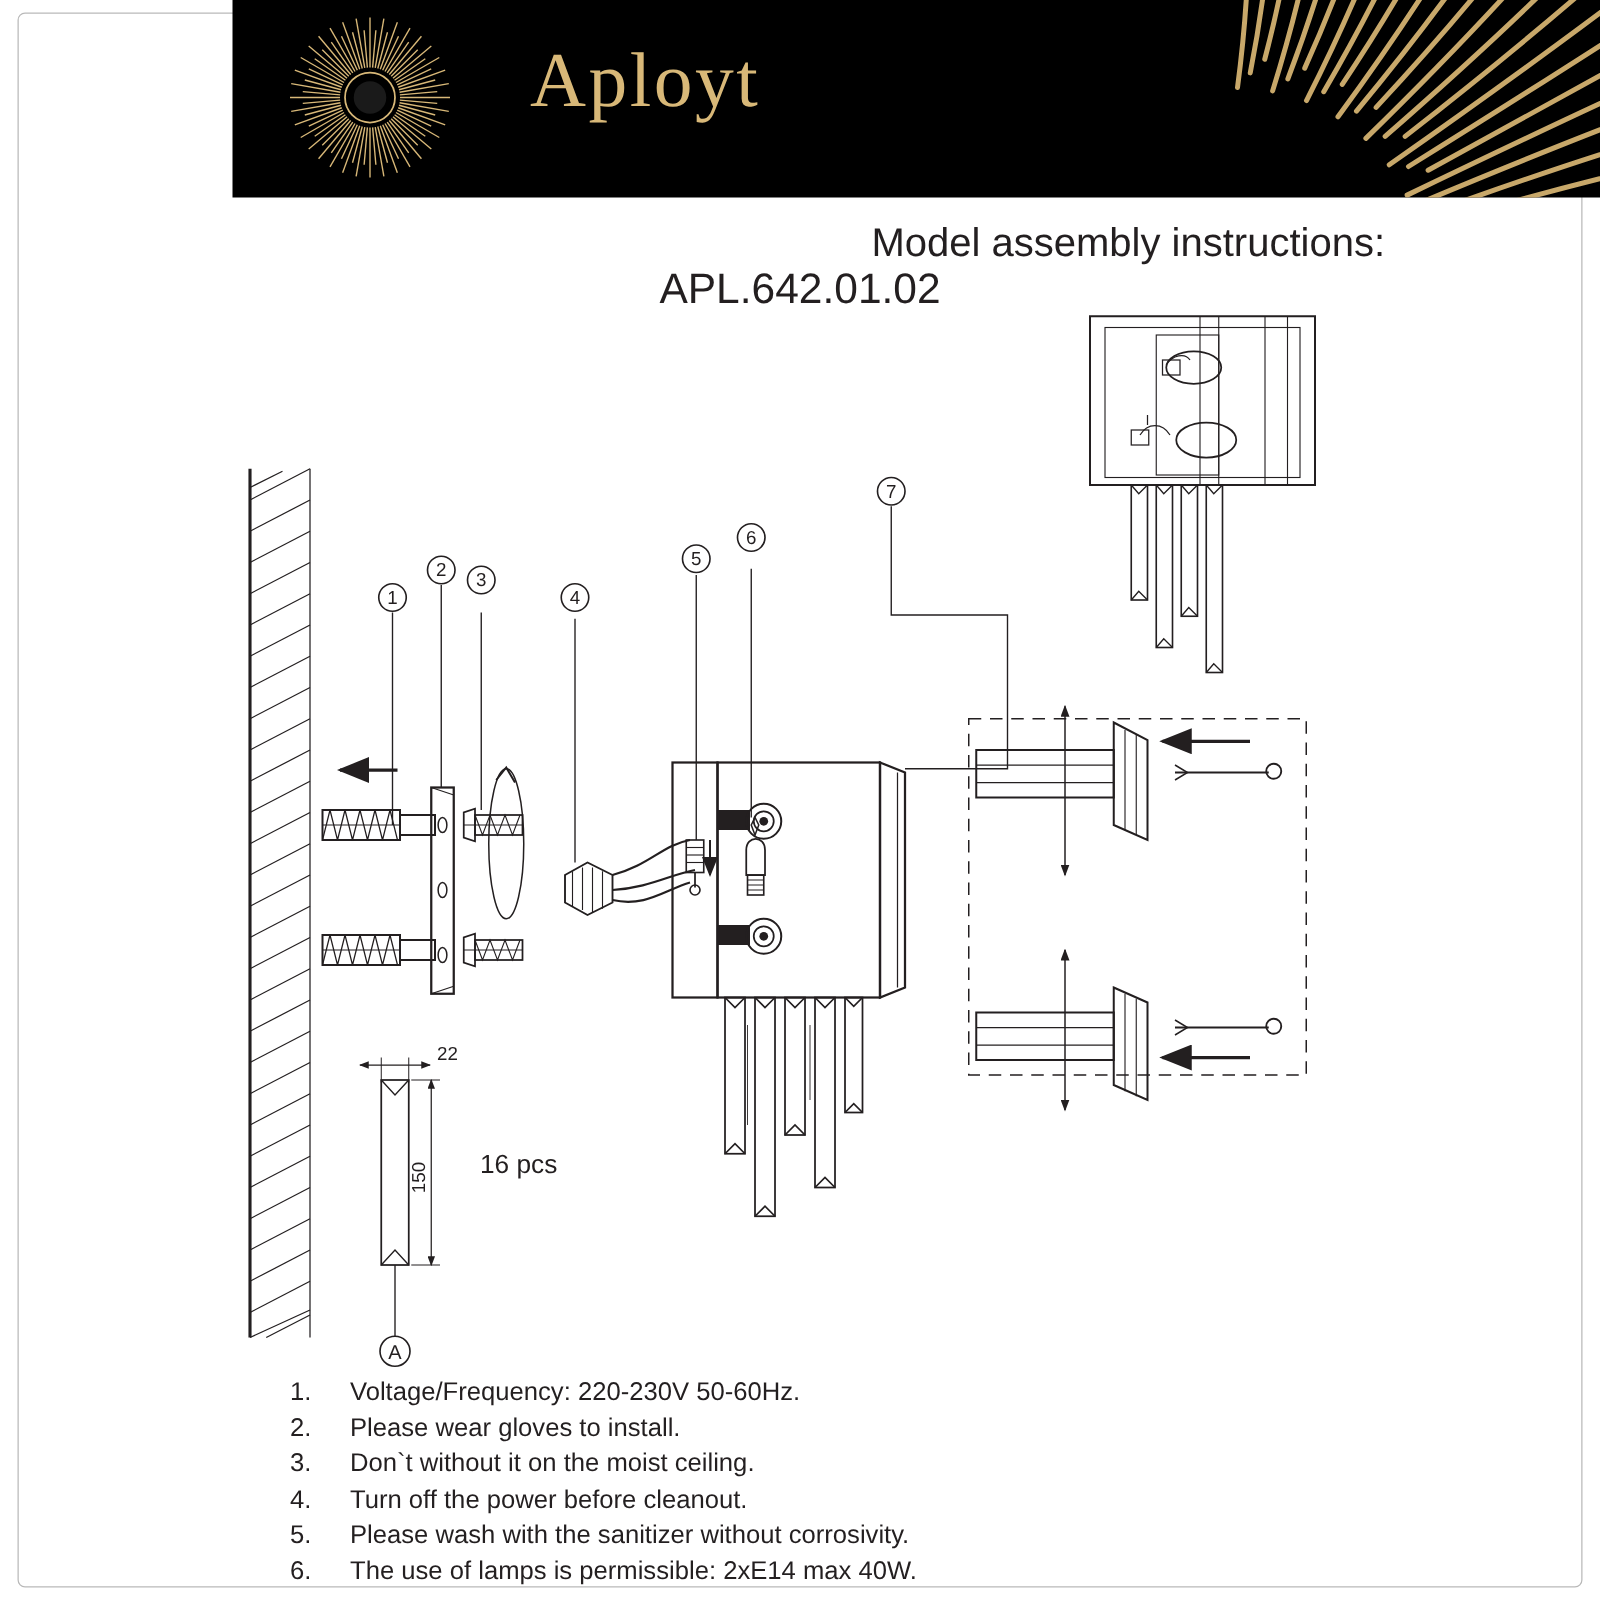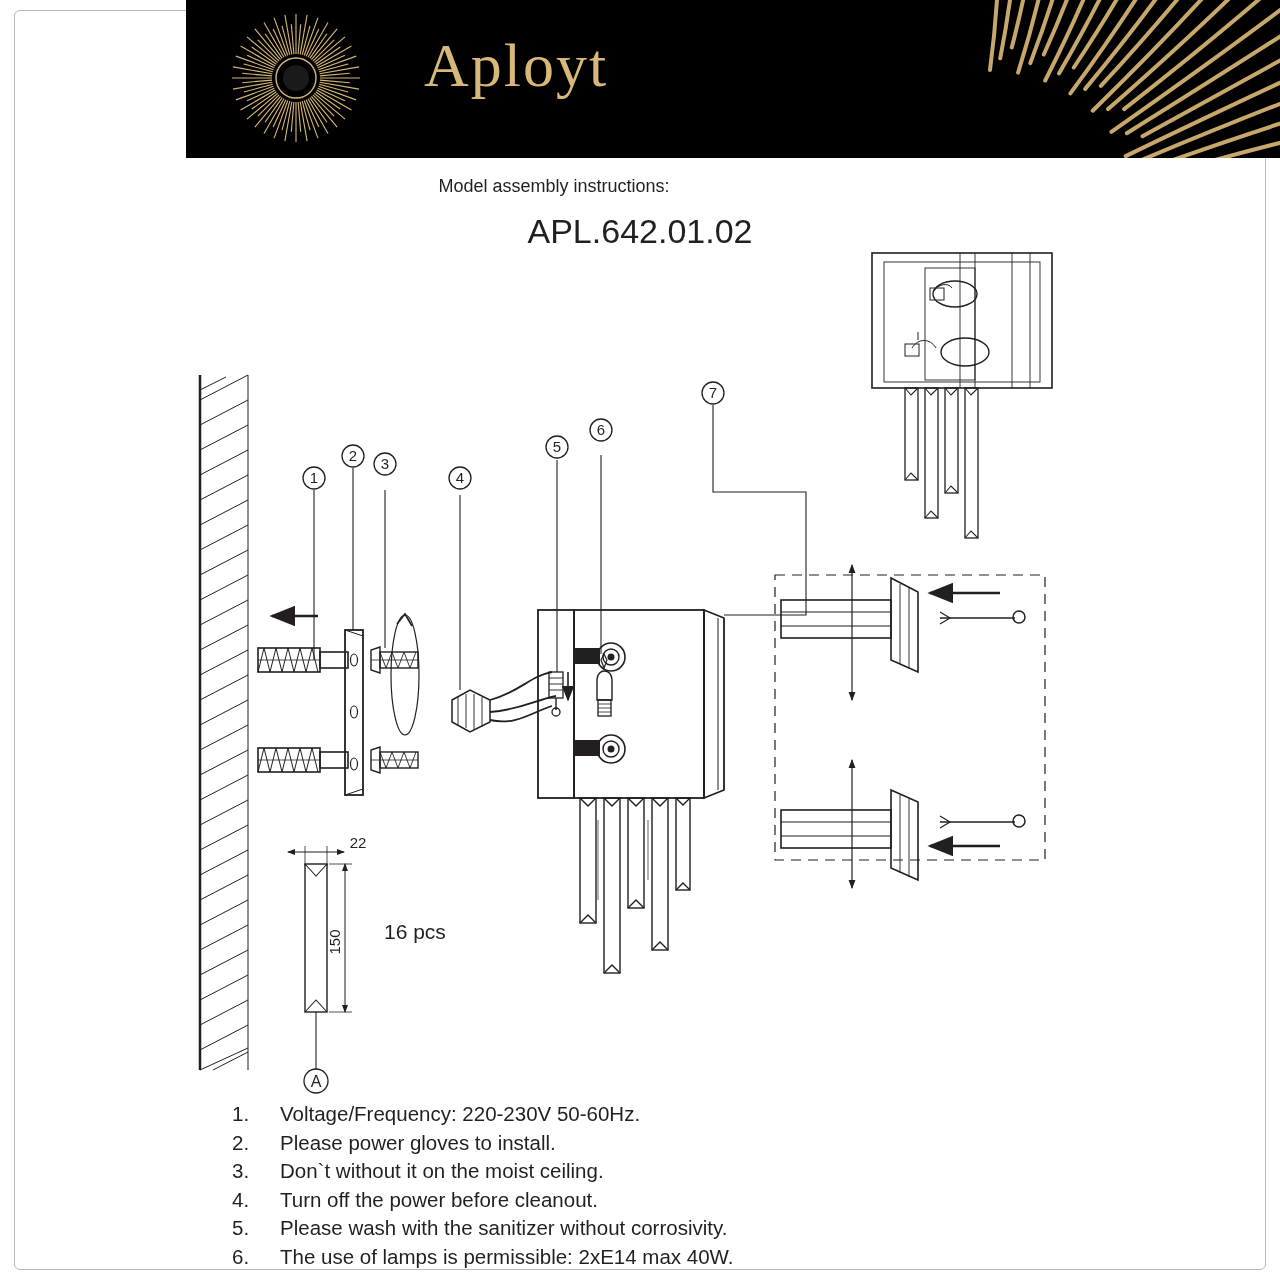--- a/index.html
+++ b/index.html
@@ -62,22 +62,22 @@
     width: 420px;
     height: 300px;
   }
 
   
   .title {
     position: absolute;
     left: 0;
     top: 176px;
     width: 1108px;
-    text-align: center;
-    font-size: 18px;
+    text-align: right;
+    font-size: 32px;
     color: #231f20;
   }
   .subtitle {
     position: absolute;
     left: 0;
     top: 212px;
     width: 1280px;
     text-align: center;
     font-size: 34px;
     color: #231f20;
@@ -538,21 +538,21 @@
 
 <div class="pcs-label">16 pcs</div>
 
 <div class="notes">
   <div class="note-row">
     <div class="note-num">1.</div>
     <div class="note-text">Voltage/Frequency: 220-230V 50-60Hz.</div>
   </div>
   <div class="note-row">
     <div class="note-num">2.</div>
-    <div class="note-text">Please power gloves to install.</div>
+    <div class="note-text">Please wear gloves to install.</div>
   </div>
   <div class="note-row">
     <div class="note-num">3.</div>
     <div class="note-text">Don`t without it on the moist ceiling.</div>
   </div>
   <div class="note-row">
     <div class="note-num">4.</div>
     <div class="note-text">Turn off the power before cleanout.</div>
   </div>
   <div class="note-row">

